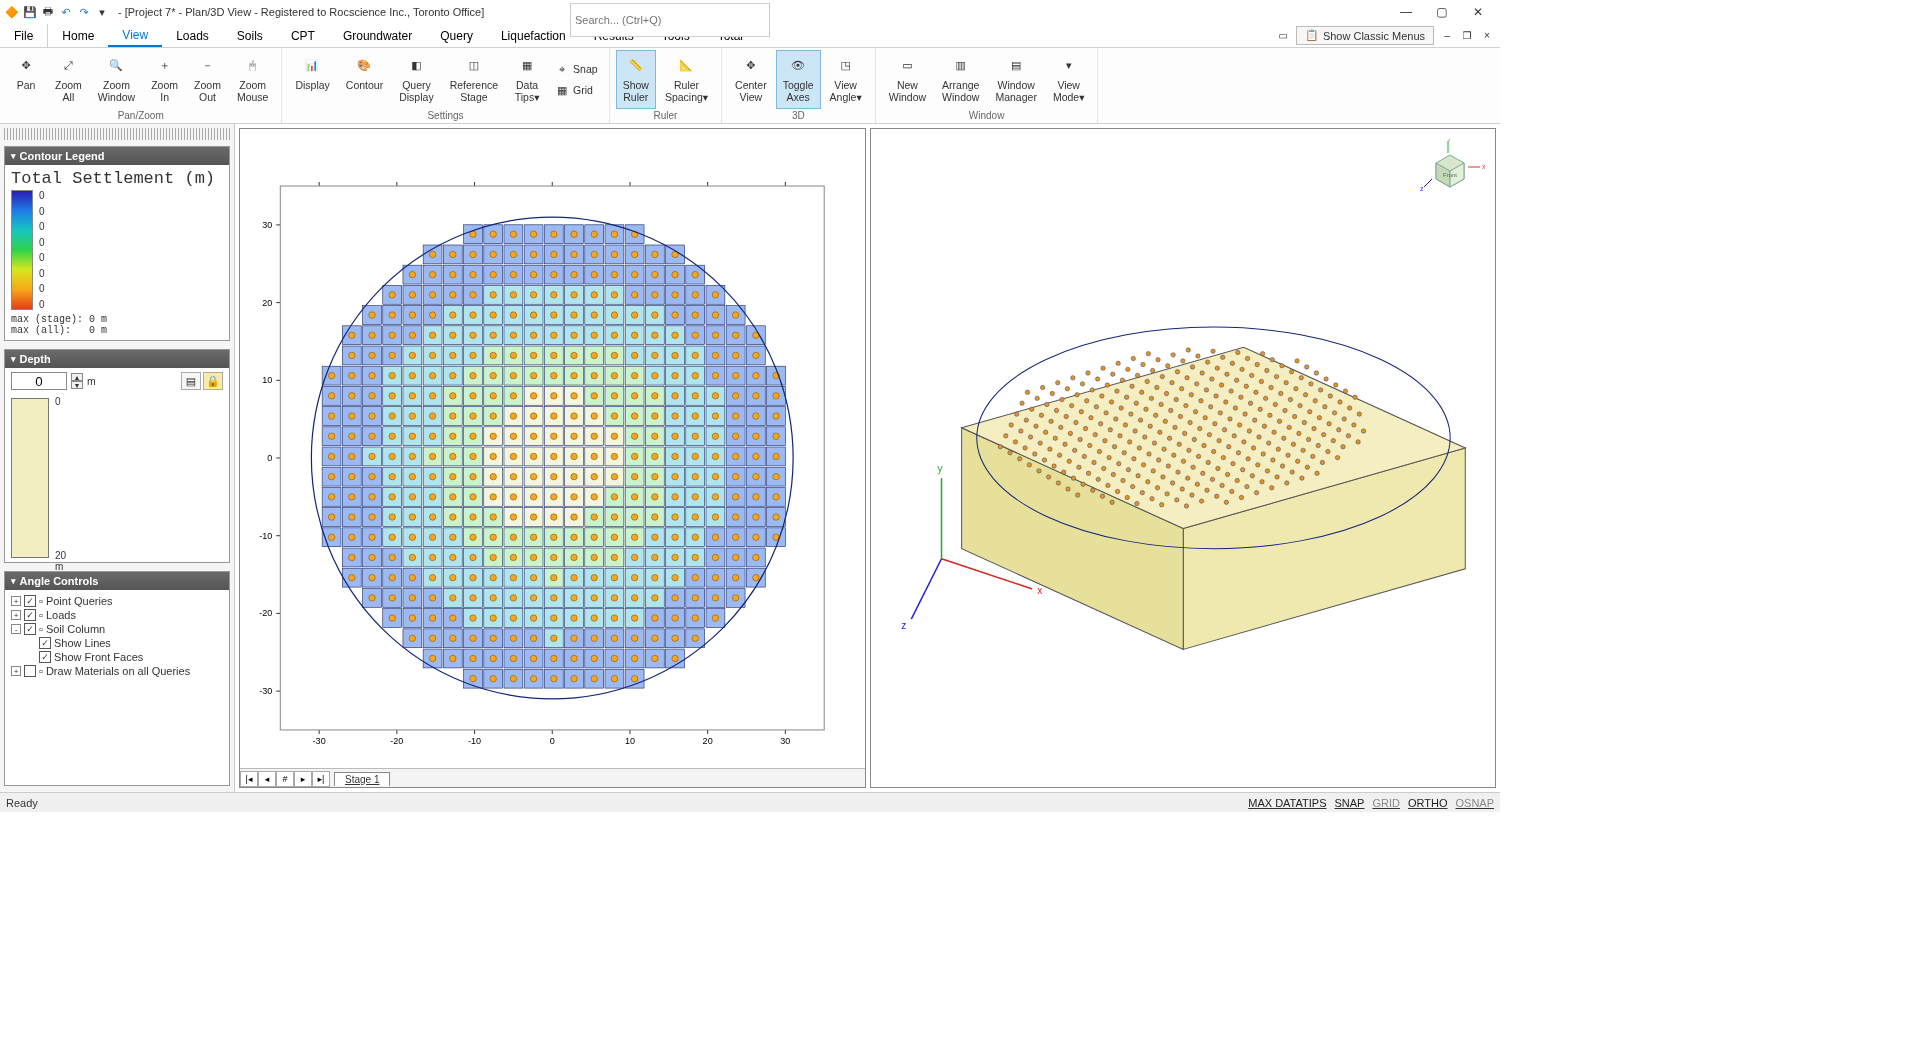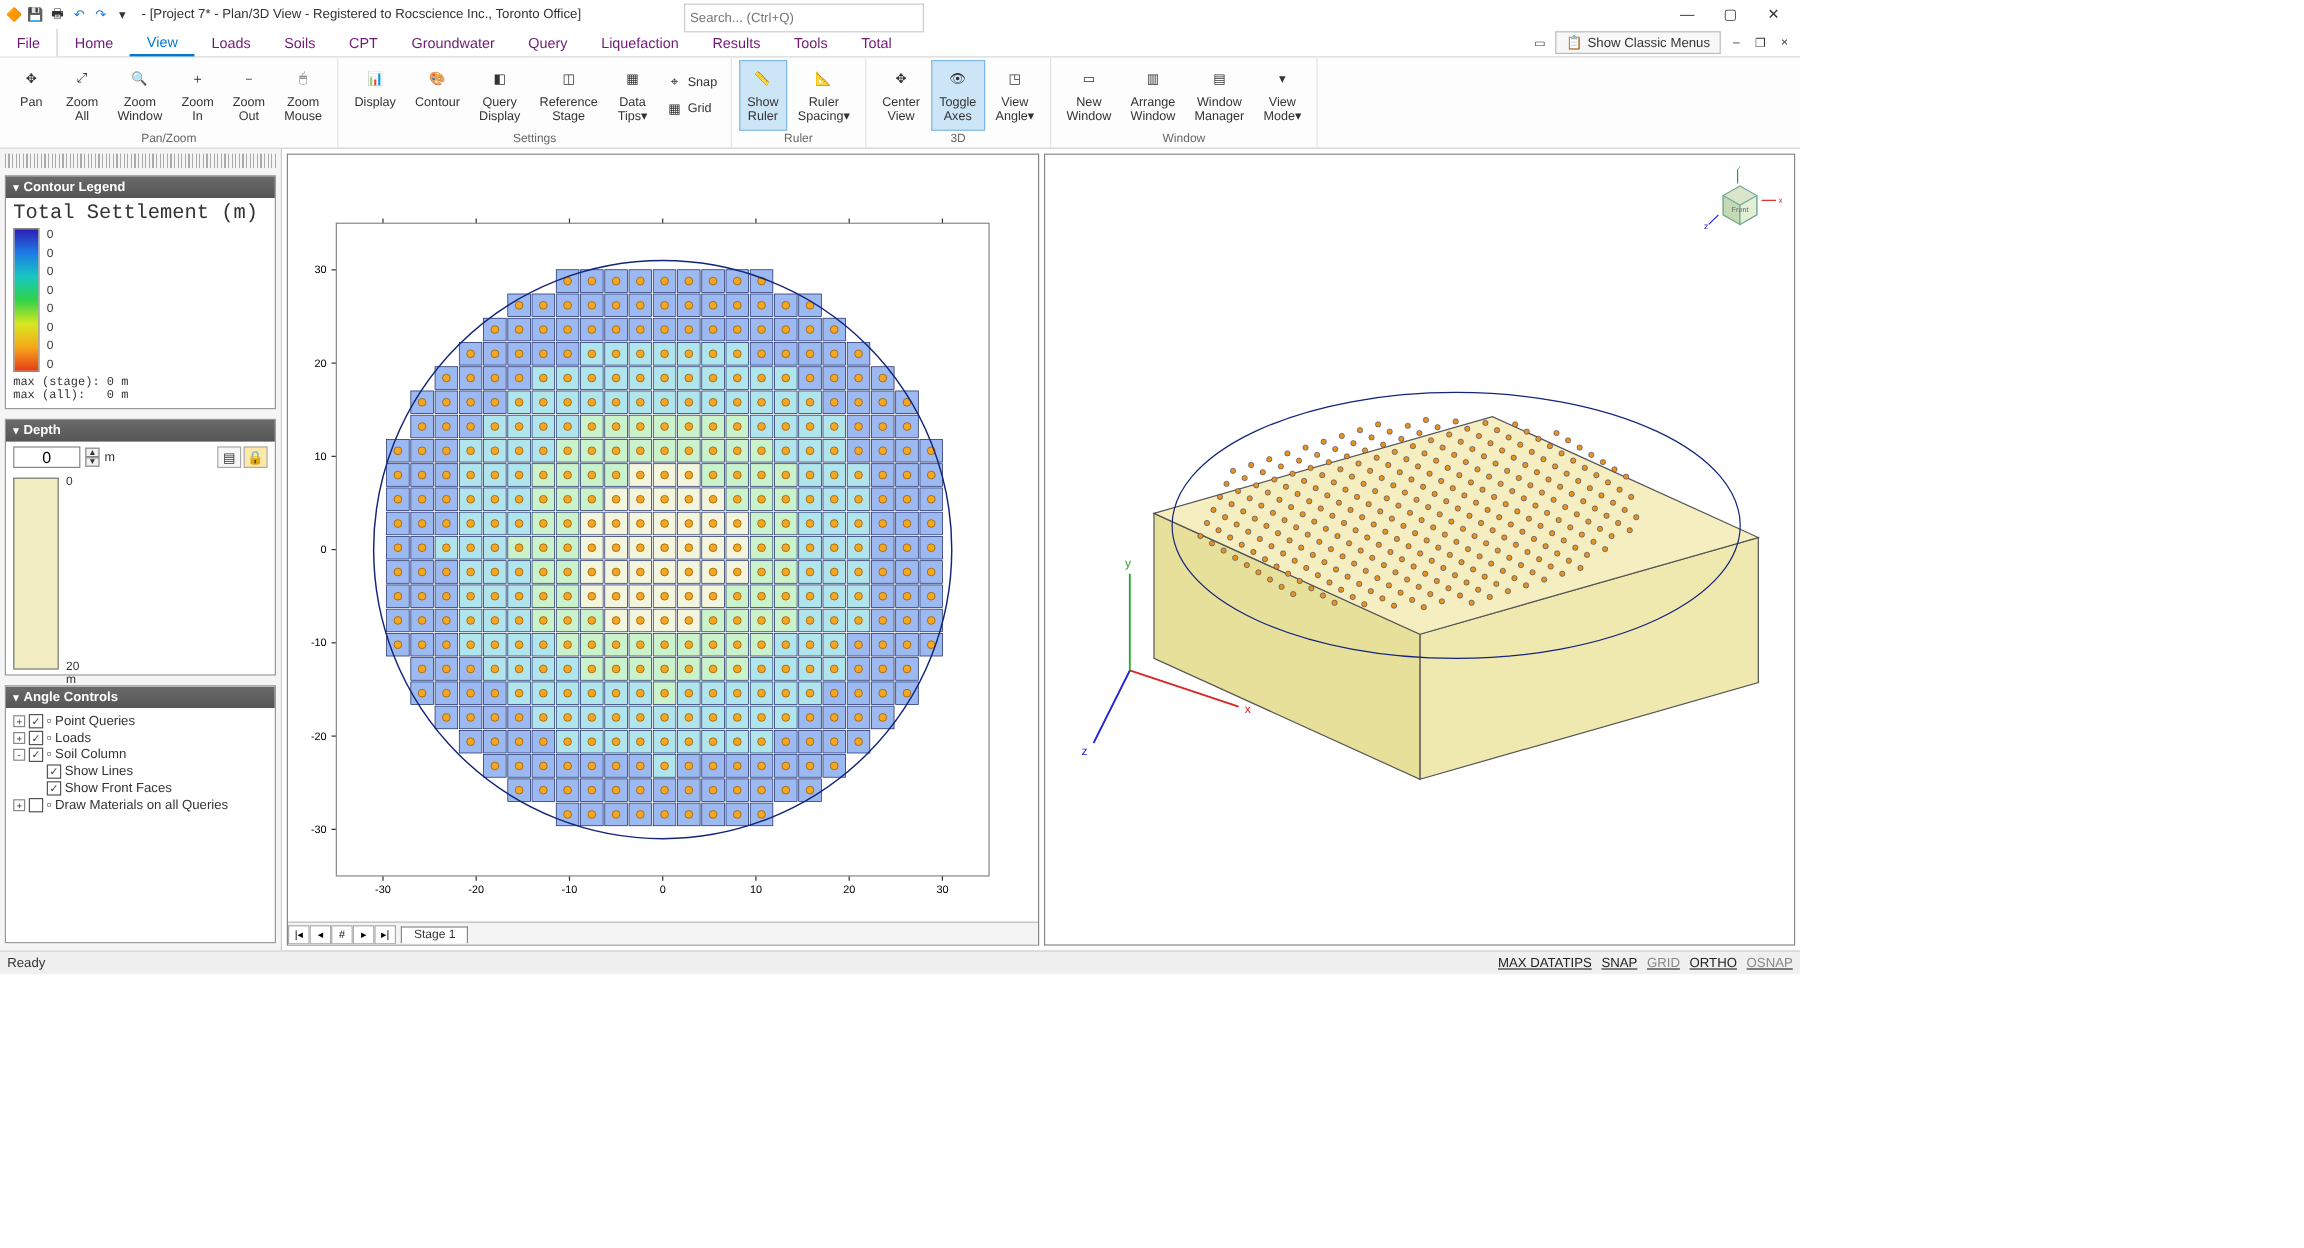--- a/index.html
+++ b/index.html
@@ -4,27 +4,27 @@
 <style>
 * { box-sizing: border-box; margin: 0; padding: 0; font-family: 'Segoe UI', Tahoma, sans-serif; }
 body { background: #fff; font-size: 11px; color: #333; overflow: hidden; width: 1500px; height: 812px; }
 
 
 .titlebar { height: 24px; display: flex; align-items: center; padding: 0 4px; background: #fff; }
 .titlebar .qat { display: flex; gap: 2px; align-items: center; }
 .titlebar .qat-icon { width: 16px; height: 16px; display: flex; align-items: center; justify-content: center; cursor: pointer; }
 .titlebar .title-text { margin-left: 8px; font-size: 11px; }
 .titlebar .search-box { margin-left: auto; margin-right: auto; position: absolute; left: 570px; top: 3px; }
-.titlebar .search-box input { width: 200px; height: 24px; border: 1px solid #ccc; padding: 0 4px; font-size: 11px; color: #888; }
+.titlebar .search-box input { width: 200px; height: 34px; border: 1px solid #ccc; padding: 0 4px; font-size: 11px; color: #888; }
 .titlebar .win-controls { margin-left: auto; display: flex; gap: 16px; padding-right: 8px; }
 .titlebar .win-btn { width: 20px; height: 20px; display: flex; align-items: center; justify-content: center; cursor: pointer; font-size: 12px; }
 
 
 .menutabs { height: 24px; display: flex; align-items: stretch; border-bottom: 1px solid #d0d0d0; background: #fff; }
-.menutabs .tab { padding: 0 14px; display: flex; align-items: center; cursor: pointer; font-size: 12px; color: #701a75; }
+.menutabs .tab { padding: 0 14px; display: flex; align-items: center; cursor: pointer; font-size: 12px; color: #000000; }
 .menutabs .tab.file { background: #fff; border-right: 1px solid #d0d0d0; }
 .menutabs .tab.active { border-bottom: 2px solid #0078d4; color: #0078d4; }
 .menutabs .right-tools { margin-left: auto; display: flex; align-items: center; gap: 6px; padding-right: 6px; }
 .menutabs .classic-btn { border: 1px solid #bbb; padding: 2px 8px; font-size: 11px; background: #f7f7f7; cursor: pointer; display:flex; align-items:center; gap:4px; }
 .menutabs .mdi-btn { width: 14px; height: 14px; font-size: 10px; cursor: pointer; display:flex; align-items:center; justify-content:center; }
 
 
 .ribbon { height: 76px; display: flex; background: #fdfdfd; border-bottom: 1px solid #d0d0d0; }
 .ribbon-group { display: flex; flex-direction: column; border-right: 1px solid #e4e4e4; padding: 2px 6px 0 6px; }
 .ribbon-items { display: flex; gap: 2px; flex: 1; }
@@ -69,21 +69,21 @@
 .viewarea { flex:1; display:flex; position:relative; }
 .view2d { flex:1; border:1px solid #888; margin:4px 2px 4px 4px; background:#fff; position:relative; overflow:hidden; }
 .view3d { flex:1; border:1px solid #888; margin:4px 4px 4px 2px; background:#fff; position:relative; overflow:hidden; }
 .plot-svg { width:100%; height:100%; }
 .nav-cube { position:absolute; top:10px; right:10px; }
 
 
 .stage-tabs { position:absolute; bottom:-1px; left:0; right:0; height:20px; background:#f4f4f4; border-top:1px solid #bbb; display:flex; align-items:center; font-size:10px; }
 .stage-nav { display:flex; }
 .stage-nav button { width:18px; height:16px; border:1px solid #aaa; background:#fff; font-size:9px; cursor:pointer; }
-.stage-tab { border:1px solid #888; border-bottom:none; background:#fff; padding:1px 10px; margin-left:4px; }
+.stage-tab { border:1px solid #888; border-bottom:none; background:#fff; padding:1px 10px; margin-left:4px;text-decoration:underline; }
 
 
 .statusbar { height:20px; background:#f0f0f0; border-top:1px solid #ccc; display:flex; align-items:center; padding:0 6px; font-size:11px; }
 .status-right { margin-left:auto; display:flex; gap:8px;text-decoration:underline; }
 .status-right span { color:#888; }
 .status-right span.on { color:#222; font-weight:500; }
 
 svg text { font-family: Arial, sans-serif; }
 </style>
 </head>

